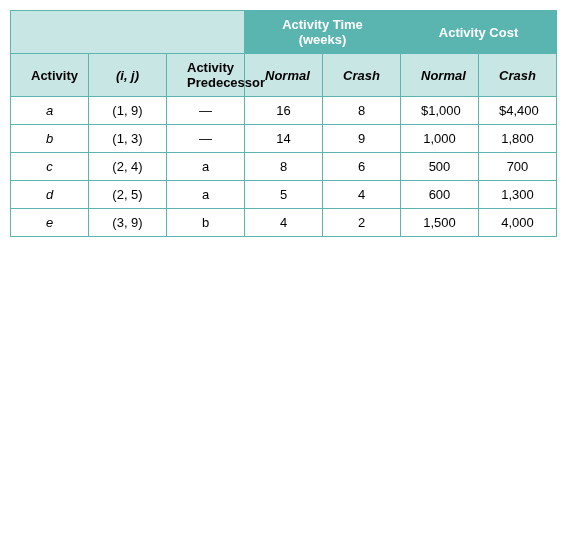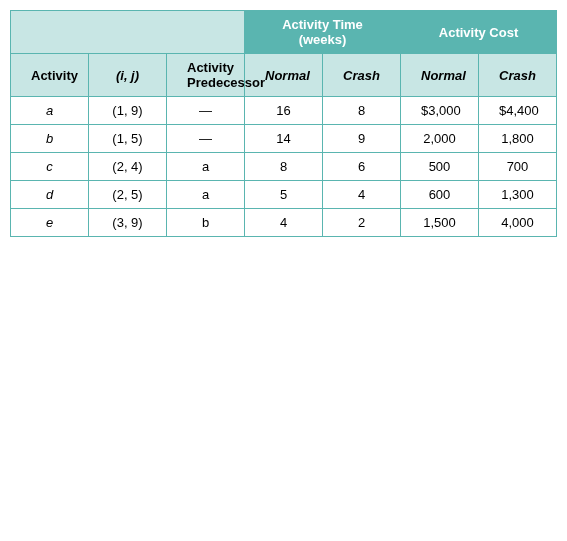--- a/index.html
+++ b/index.html
@@ -72,30 +72,30 @@
       <th class="col-crash-cost" style="background-color:#c8e6e4; font-style:italic; font-weight:bold;">Crash</th>
     </tr>
   </thead>
   <tbody id="table-body">
   <tr class="data-row">
         <td style="font-style:italic;">a</td>
         <td>(1, 9)</td>
         <td>—</td>
         <td>16</td>
         <td>8</td>
-        <td>$3,000</td>
+        <td>$1,000</td>
         <td>$4,400</td>
       </tr>
       <tr class="data-row">
         <td style="font-style:italic;">b</td>
-        <td>(1, 5)</td>
+        <td>(1, 3)</td>
         <td>—</td>
         <td>14</td>
         <td>9</td>
-        <td>2,000</td>
+        <td>1,000</td>
         <td>1,800</td>
       </tr>
       <tr class="data-row">
         <td style="font-style:italic;">c</td>
         <td>(2, 4)</td>
         <td>a</td>
         <td>8</td>
         <td>6</td>
         <td>500</td>
         <td>700</td>

